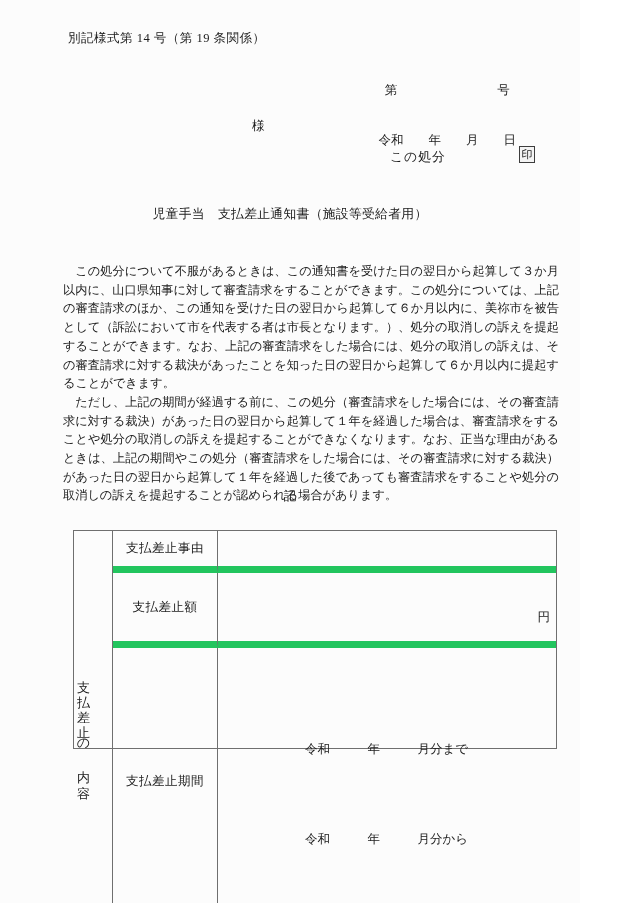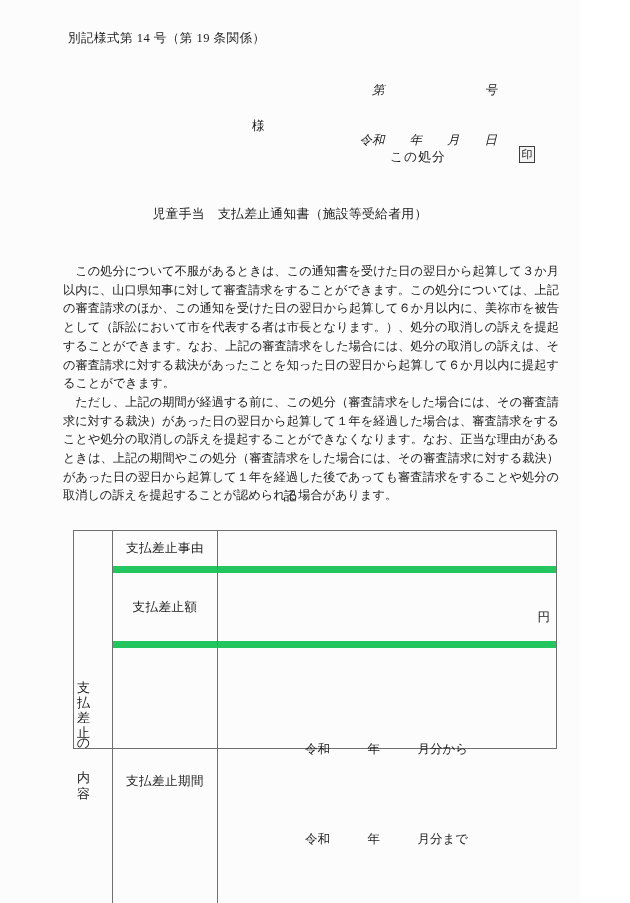--- a/index.html
+++ b/index.html
@@ -20,26 +20,25 @@
 
   .form-ref {
     left: 68px;
     top: 30px;
     font-size: 12.5px;
     letter-spacing: 0.5px;
     white-space: pre;
   }
   .header-right {
     top: 49px;
-    right: 83px;
-    text-align: right;
+    right: 64px;
+    text-align: center;
     font-size: 12.5px;
     line-height: 16.5px;
     white-space: pre;
-    font-style: italic;
   }
   .addressee {
     left: 252px;
     top: 118px;
     font-size: 12.8px;
   }
   .sender {
     left: 390px;
     top: 149px;
     font-size: 12.8px;
@@ -177,19 +176,19 @@
     <div class="cell label-cell row-divider">支払差止事由</div>
     <div class="cell value-cell row-divider"></div>
 
     <div class="cell label-cell row-divider">支払差止額</div>
     <div class="cell value-cell row-divider amount-cell">
       <span>円</span>
     </div>
 
     <div class="cell label-cell">支払差止期間</div>
     <div class="cell value-cell period-cell">
+      <div>令和　　　年　　　月分まで</div>
       <div>令和　　　年　　　月分から</div>
-      <div>令和　　　年　　　月分まで</div>
     </div>
 
   </div>
 
 </div>
 
 </body></html>

